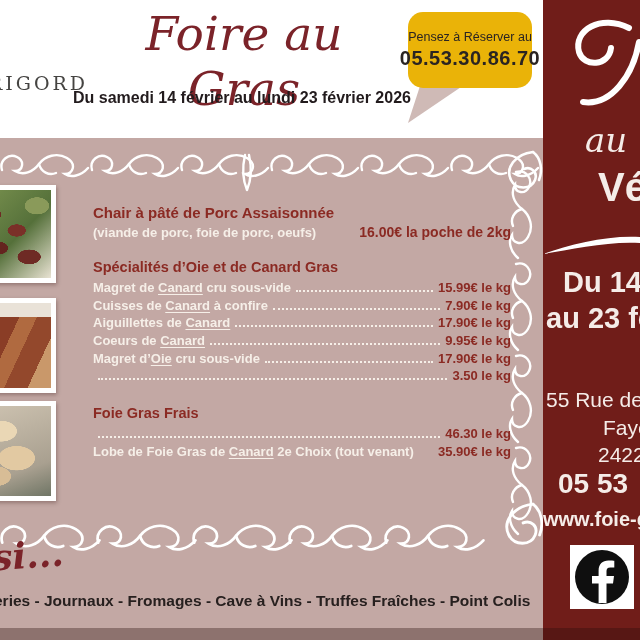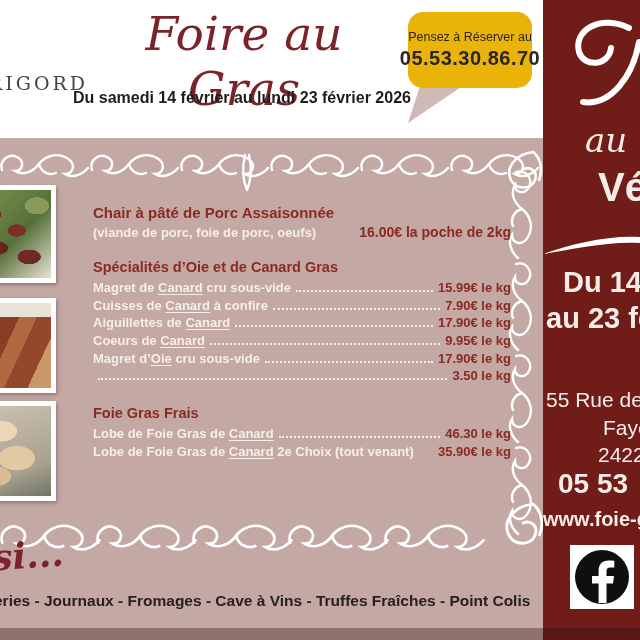--- a/index.html
+++ b/index.html
@@ -166,21 +166,20 @@
           <span class="item-name">Magret d’<span class="uw">Oie</span> cru sous-vide</span>
           <span class="leader"></span>
           <span class="item-price">17.90€ le kg</span>
         </div>
         <div class="item-row">
           <span class="leader"></span>
           <span class="item-price">3.50 le kg</span>
         </div>
         <div class="sec-heading">Foie Gras Frais</div>
         <div class="item-row">
-          <span class="item-name">Lobe de Foie Gras de <span class="uw">Canard</span></span>
           <span class="leader"></span>
           <span class="item-price">46.30 le kg</span>
         </div>
         <div class="item-row">
           <span class="item-name">Lobe de Foie Gras de <span class="uw">Canard</span> 2e Choix (tout venant)</span>
           <span class="leader nodots"></span>
           <span class="item-price">35.90€ le kg</span>
         </div>
       </div>
   </div>

